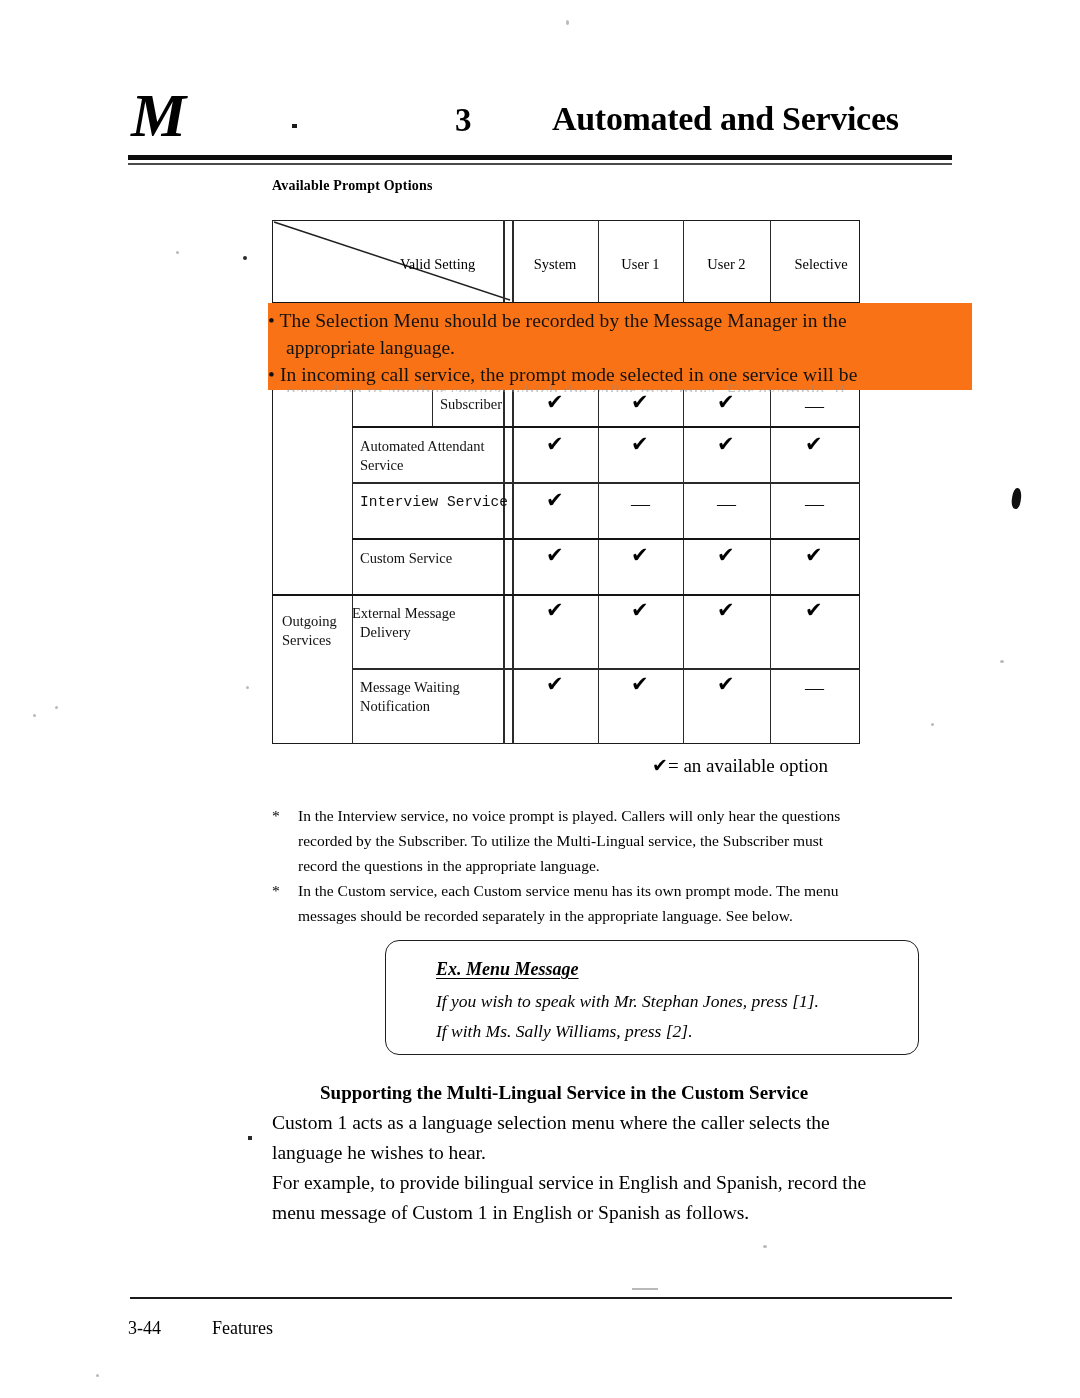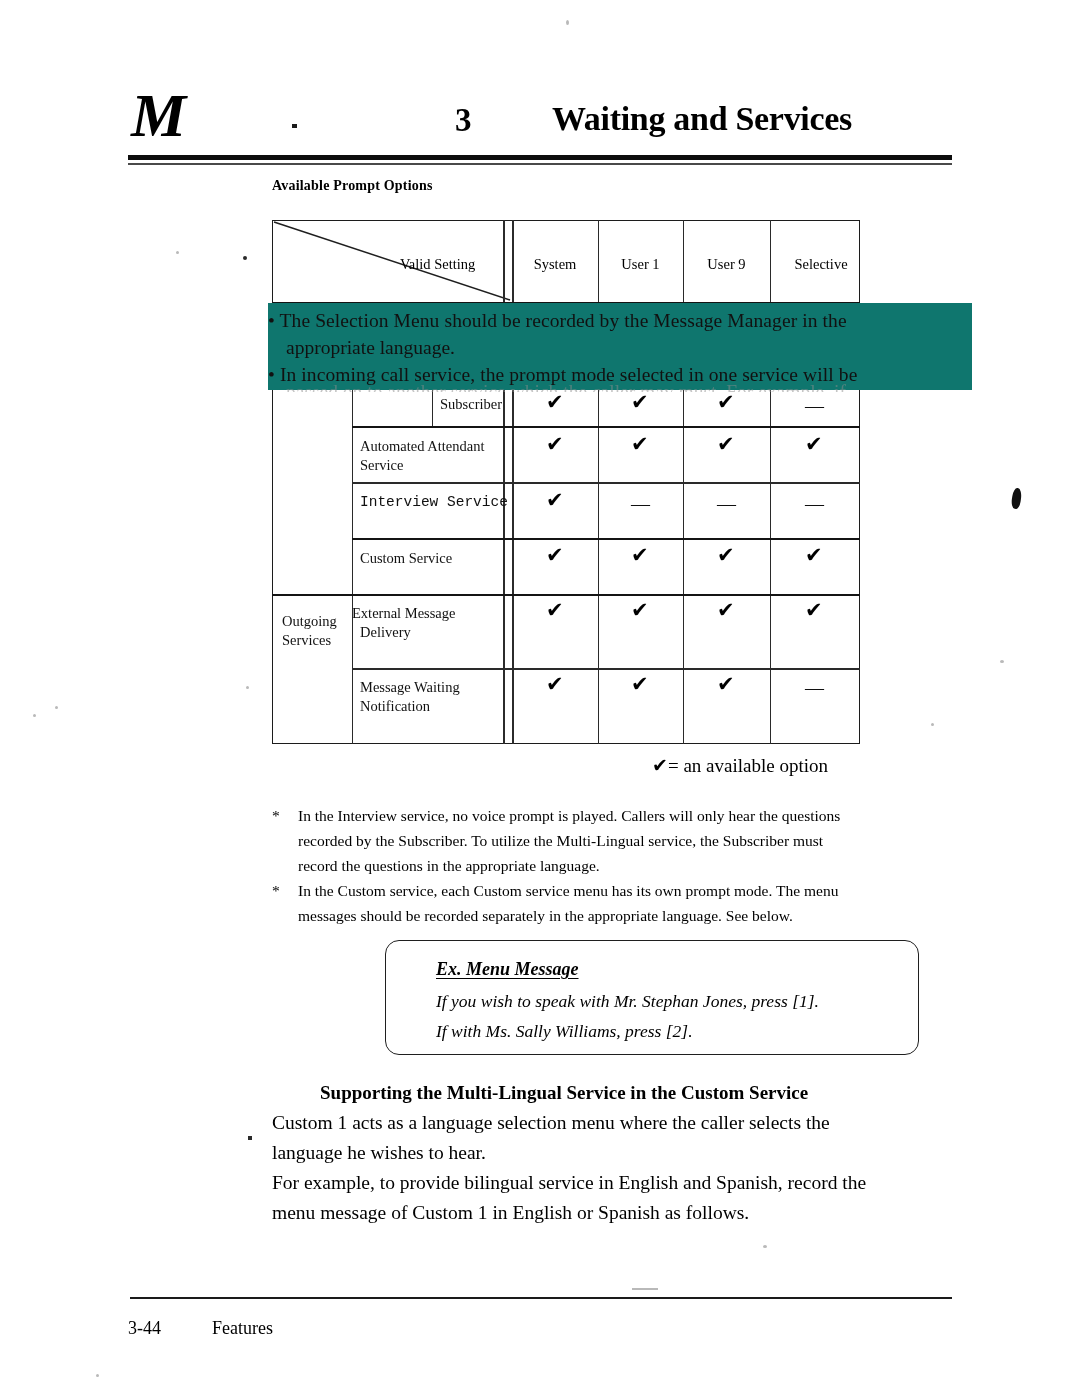--- a/index.html
+++ b/index.html
@@ -169,21 +169,21 @@
     overflow: hidden;
     height: 9px;
   }
 
   
   .overlay-bullets {
     position: absolute;
     left: 268px;
     top: 303px;
     width: 704px;
-    background: #0f766e;
+    background: #f97316;
     padding: 4px 0 2px 0;
     z-index: 6;
   }
   .ob-line {
     font-size: 19.5px;
     line-height: 27px;
     white-space: nowrap;
     color: #111;
   }
   .ob-line.just {
@@ -343,39 +343,39 @@
   }
 </style>
 </head>
 <body>
 
 <div class="page">
 
   <div class="hdr-letter">M</div>
   <div class="hdr-dot"></div>
   <div class="hdr-chapter">3</div>
-  <div class="hdr-title">Waiting and Services</div>
+  <div class="hdr-title">Automated and Services</div>
   <div class="hdr-rule-thick"></div>
   <div class="hdr-rule-thin"></div>
 
   <div class="sec-heading">Available Prompt Options</div>
 
   <div class="tbl">
     <div class="frame"></div>
 
     <div class="diag">
       <svg width="240" height="82" viewBox="0 0 240 82" xmlns="http://www.w3.org/2000/svg">
         <line x1="2" y1="2" x2="238" y2="80" stroke="#1f1f1f" stroke-width="1.5"></line>
       </svg>
     </div>
     <div class="valid-setting">Valid Setting</div>
 
     <div class="hdr-col" style="left:240px; width:86px;">System</div>
     <div class="hdr-col" style="left:326px; width:85px;">User 1</div>
-    <div class="hdr-col" style="left:411px; width:87px;">User 9</div>
+    <div class="hdr-col" style="left:411px; width:87px;">User 2</div>
     <div class="hdr-col" style="left:498px; width:102px;">Selective</div>
 
     <div class="vr vr-dbl-a"></div>
     <div class="vr vr-dbl-b"></div>
     <div class="vr" style="left:326px; top:0; height:524px;"></div>
     <div class="vr" style="left:411px; top:0; height:524px;"></div>
     <div class="vr" style="left:498px; top:0; height:524px;"></div>
 
     <div class="vr" style="left:80px; top:82px; height:442px;"></div>
     <div class="vr" style="left:160px; top:82px; height:124px;"></div>

